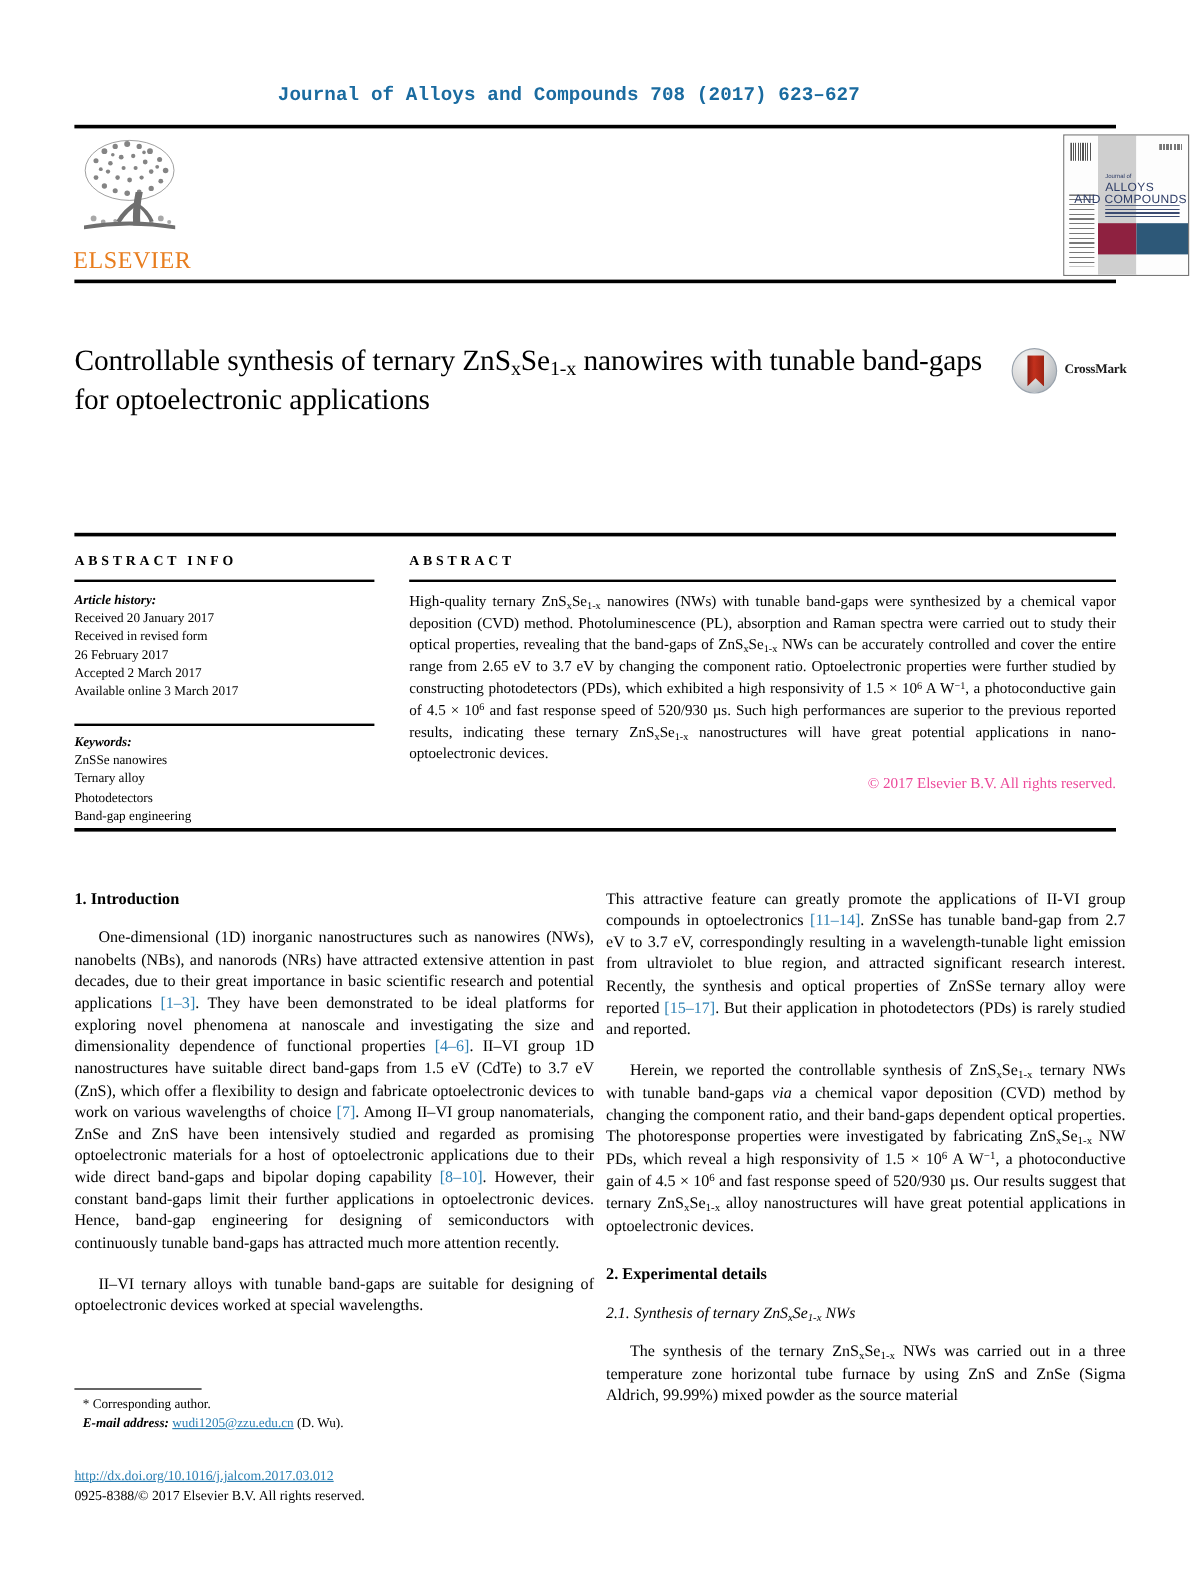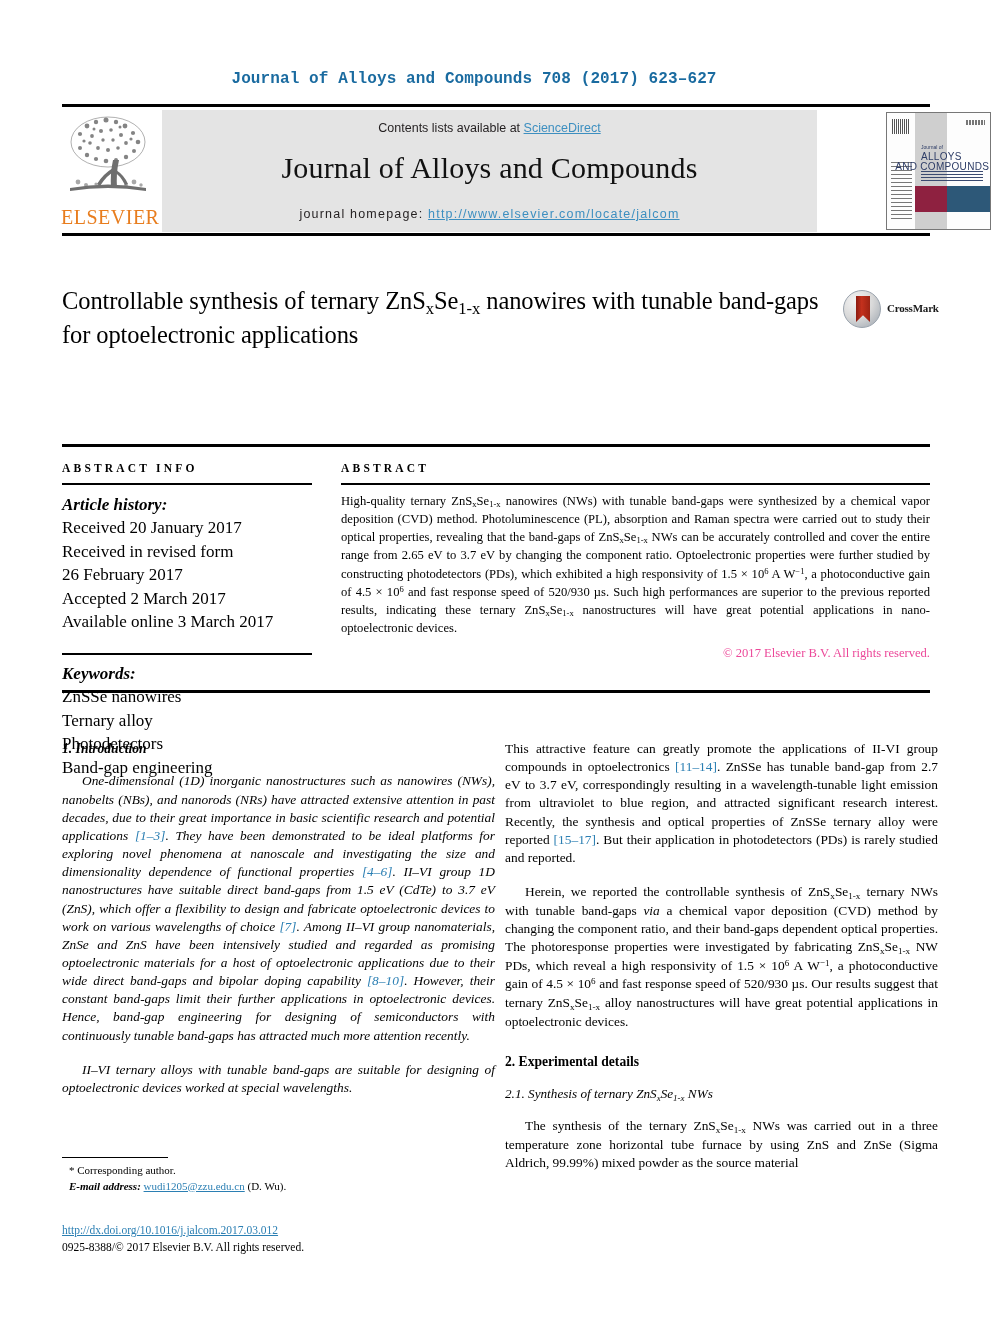--- a/index.html
+++ b/index.html
@@ -242,21 +242,21 @@
     color: #000;
     margin: 0;
   }
   .hr-thin {
     height: 2px;
     background: #000;
     margin: 9px 0 8px 0;
   }
   .info-body {
     font-family: "Liberation Serif", serif;
-    font-size: 17px;
+    font-size: 11px;
     line-height: 1.38;
     color: #000;
   }
   .info-head {
     font-style: italic;
     font-weight: bold;
   }
   .info-gap { height: 17px; }
   .hr-thin2 {
     height: 2px;
@@ -283,21 +283,21 @@
   .body-col {
     position: absolute;
     top: 740px;
     width: 433px;
     font-family: "Liberation Serif", serif;
     font-size: 13.4px;
     line-height: 1.355;
     text-align: justify;
     color: #000;
   }
-  #col-left  { left: 62px; font-style: italic; }
+  #col-left  { left: 62px; }
   #col-right { left: 505px; }
 
   h2.sec-title {
     margin: 0 0 14px 0;
     font-family: "Liberation Serif", serif;
     font-size: 13.6px;
     font-weight: bold;
     text-align: left;
   }
   h3.subsec-title {
@@ -404,29 +404,20 @@
               <circle cx="68" cy="70" r="2.4"></circle>
             <circle cx="60" cy="73" r="1.9"></circle>
               <circle cx="30" cy="72" r="1.6"></circle>
               <circle cx="75" cy="73" r="1.7"></circle>
           </g>
         </g>
       </svg>
       <div class="els-word">ELSEVIER</div>
     </div>
 
-    <div class="banner">
-      <div class="banner-top">
-        <span>Contents lists available at </span><a class="sd-link" href="#">ScienceDirect</a>
-      </div>
-      <div class="banner-title">Journal of Alloys and Compounds</div>
-      <div class="banner-home">
-        <span>journal homepage: </span><a class="home-url" href="#">http://www.elsevier.com/locate/jalcom</a>
-      </div>
-    </div>
 
     <div class="cover">
       <div class="cov-left"></div>
       <div class="cov-mid"></div>
       <div class="cov-right"></div>
       <div class="cov-barcode"></div>
       <div class="cov-code"></div>
       <div class="cov-tinytext"></div>
       <div class="cov-t1">Journal of</div>
       <div class="cov-t2">ALLOYS</div>

